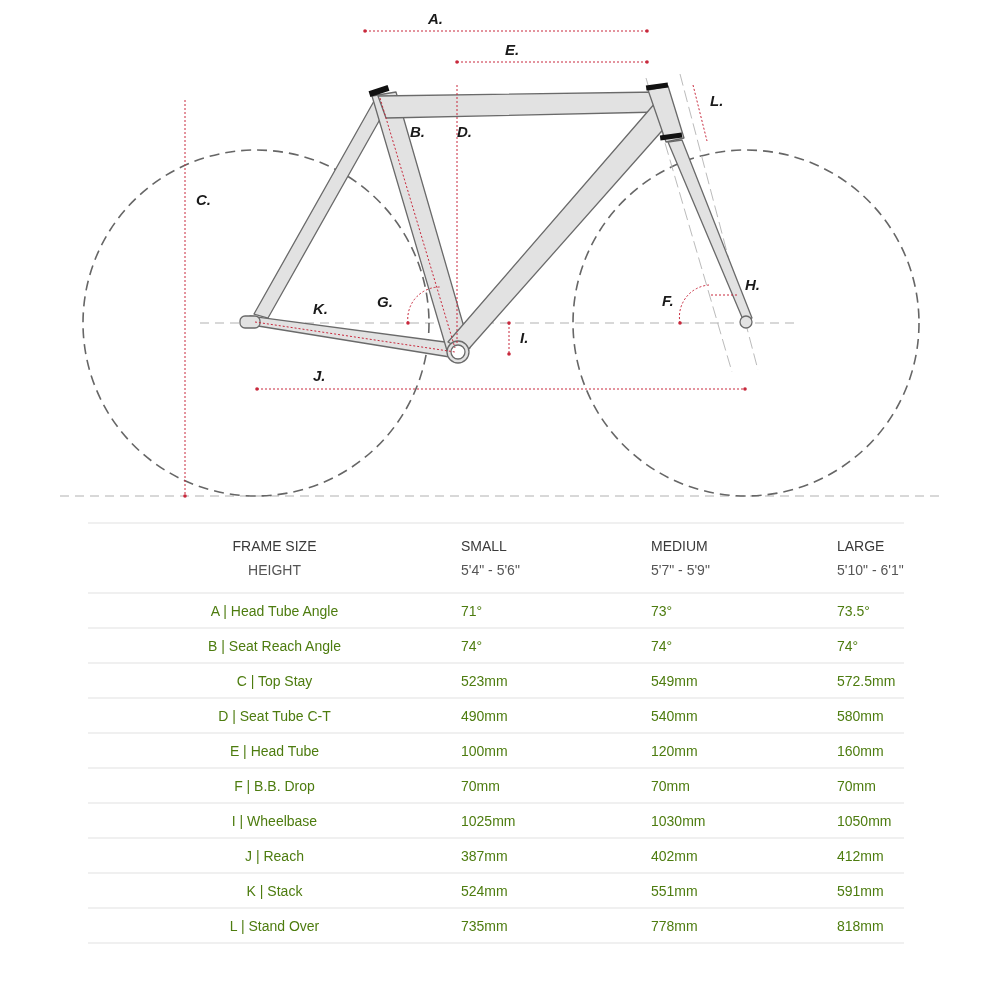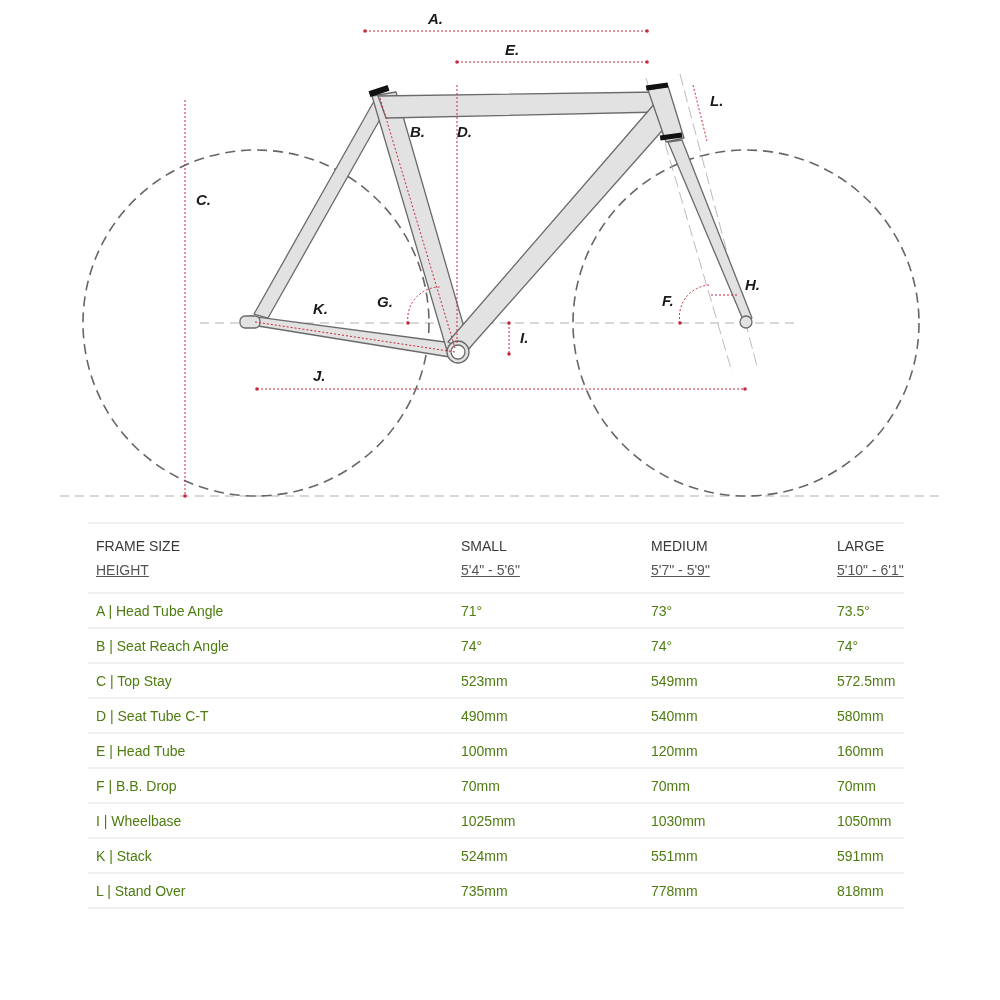--- a/index.html
+++ b/index.html
@@ -3,25 +3,25 @@
 <meta charset="utf-8">
 <style>
   html, body { margin:0; padding:0; background:#ffffff; }
   body { width:1000px; height:1000px; position:relative; overflow:hidden; font-family:"Liberation Sans", sans-serif; }
   #diagram { position:absolute; left:0; top:0; width:1000px; height:510px; }
   .dim-label { font-family:"Liberation Sans", sans-serif; font-weight:700; font-style:italic; font-size:15px; fill:#1a1a1a; }
   #geo-table { position:absolute; left:88px; top:522px; width:816px; border-collapse:collapse; }
   #geo-table td { font-size:14px; color:#4d7c0f; padding:0 0 0 8px; height:33px; border-bottom:2px solid #f0f0f0; vertical-align:middle; }
   #geo-table tr.head td { border-bottom:2px solid #f0f0f0; height:58px; vertical-align:top; padding-top:10px; line-height:24px; color:#444; }
   #geo-table tr.head { border-top:2px solid #f0f0f0; }
-  #geo-table td.c0 { width:357px; }
+  #geo-table td.c0 { width:357px;text-align:center; }
   #geo-table td.c1 { width:182px; }
   #geo-table td.c2 { width:178px;margin-top:12px; }
   .head-top { display:block; color:#3a3a3a; }
-  .head-bot { display:block; color:#555;text-decoration:underline; }
+  .head-bot { display:block; color:#555; }
 </style>
 </head>
 <body>
 
 <svg id="diagram" viewBox="0 0 1000 510" xmlns="http://www.w3.org/2000/svg">
 
   <line x1="60" y1="496" x2="945" y2="496" stroke="#cccccc" stroke-width="1.5" stroke-dasharray="9,6"></line>
 
   <line x1="200" y1="323" x2="800" y2="323" stroke="#cccccc" stroke-width="1.5" stroke-dasharray="9,6"></line>
 
@@ -157,20 +157,26 @@
         <td class="c2">70mm</td>
         <td class="c3">70mm</td>
       </tr>
   <tr>
         <td class="c0">I | Wheelbase</td>
         <td class="c1">1025mm</td>
         <td class="c2">1030mm</td>
         <td class="c3">1050mm</td>
       </tr>
   <tr>
+        <td class="c0">J | Reach</td>
+        <td class="c1">387mm</td>
+        <td class="c2">402mm</td>
+        <td class="c3">412mm</td>
+      </tr>
+  <tr>
         <td class="c0">K | Stack</td>
         <td class="c1">524mm</td>
         <td class="c2">551mm</td>
         <td class="c3">591mm</td>
       </tr>
   <tr>
         <td class="c0">L | Stand Over</td>
         <td class="c1">735mm</td>
         <td class="c2">778mm</td>
         <td class="c3">818mm</td>

